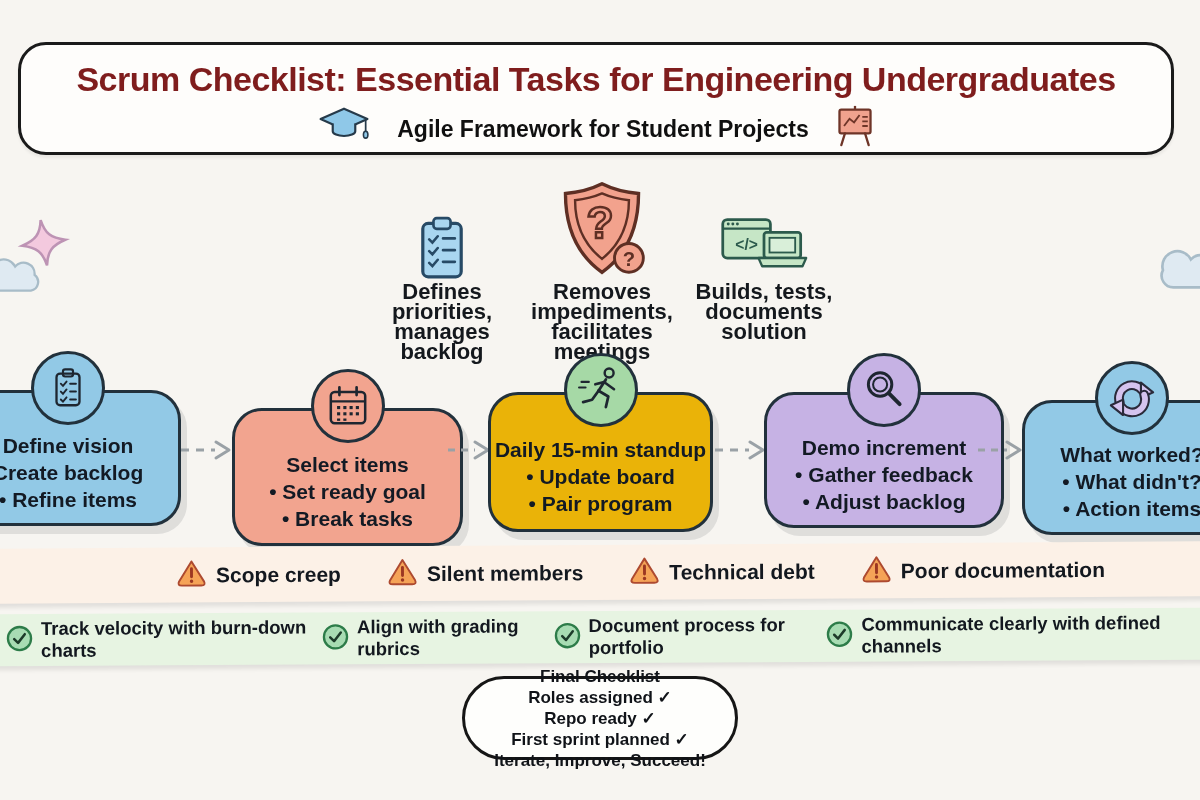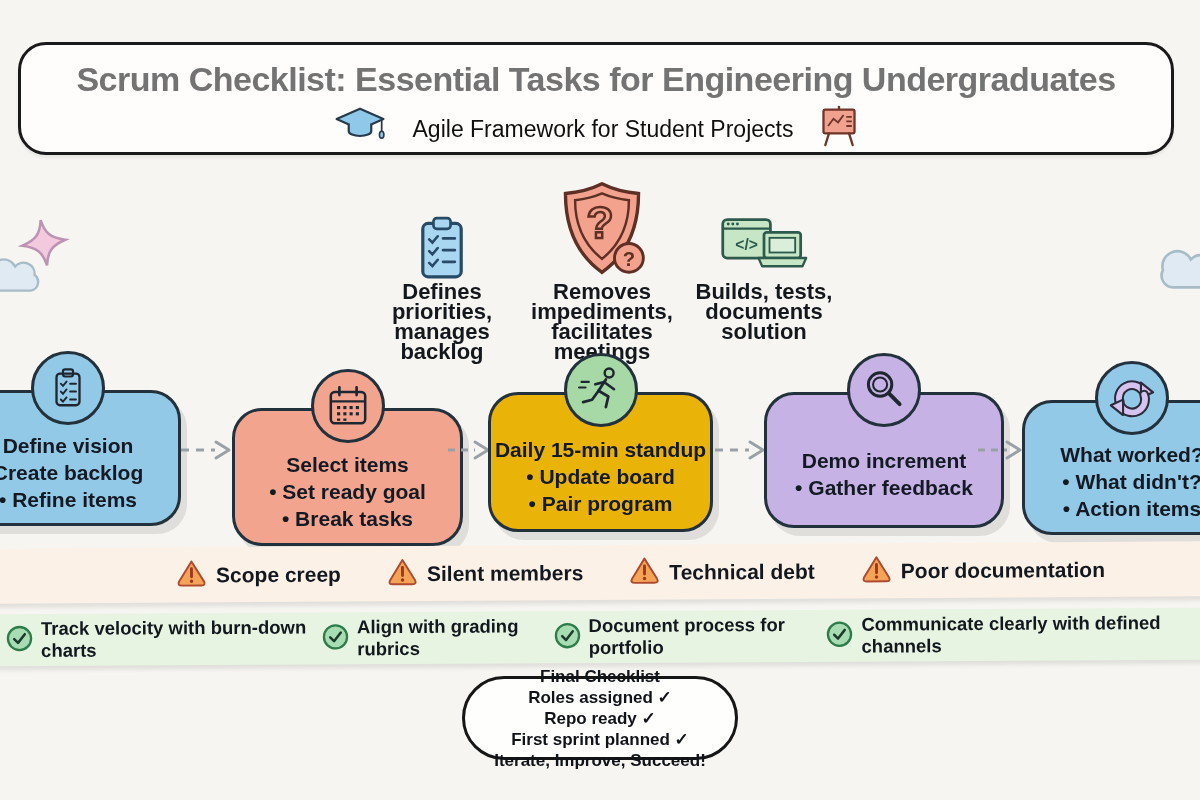--- a/index.html
+++ b/index.html
@@ -4,23 +4,23 @@
 <style>
   * { margin:0; padding:0; box-sizing:border-box; }
   html,body { width:1200px; height:800px; overflow:hidden; }
   body { font-family:"Liberation Sans", sans-serif; position:relative; background:#f7f5f1; color:#161d26; }
   .abs { position:absolute; }
 
   
   .banner { left:18px; top:42px; width:1156px; height:113px; background:#fefdfb;
             border:3px solid #1a1a1a; border-radius:28px; text-align:center;
             box-shadow:0 3px 3px rgba(0,0,0,0.06); }
-  .banner-title { margin-top:15px; font-size:34px; font-weight:bold; letter-spacing:-0.5px; color:#737373; }
+  .banner-title { margin-top:15px; font-size:34px; font-weight:bold; letter-spacing:-0.5px; color:#7f1d1d; }
   .banner-sub { margin-top:6px; display:flex; align-items:center; justify-content:center; gap:27px;
-                font-size:23px; font-weight:normal; color:#101010; }
+                font-size:23px; font-weight:bold; color:#101010; }
 
   
   .sparkle { left:16px; top:216px; width:56px; height:56px; transform:rotate(-8deg); }
   .cloud-left { left:-20px; top:248px; width:74px; height:50px; }
   .cloud-right { left:1148px; top:238px; width:90px; height:58px; }
 
   
   .role { top:176px; width:180px; text-align:center; }
   .role-icon { height:104px; display:flex; align-items:flex-end; justify-content:center; }
   .role-text { margin-top:2px; font-size:22px; font-weight:bold; line-height:20px; color:#14181d; }
@@ -241,20 +241,21 @@
   <div class="stage-circle" style="background-color: rgb(198, 178, 228);">
     <svg width="50" height="50" viewBox="0 0 64 64">
       <circle cx="27" cy="25" r="15" fill="none" stroke="#1e2630" stroke-width="3.8"></circle>
       <circle cx="27" cy="25" r="9" fill="none" stroke="#1e2630" stroke-width="2.6"></circle>
       <path d="M38,36 L52,50" stroke="#1e2630" stroke-width="5" stroke-linecap="round"></path>
     </svg>
   </div>
   <div class="stage-text">
     <div>Demo increment</div>
     <div>• Gather feedback</div>
+    <div>• Adjust backlog</div>
   </div>
 </div>
 
 <div class="abs arrow arrow-4">
   <svg width="46" height="24" viewBox="0 0 46 24">
     <line x1="1" y1="12" x2="30" y2="12" stroke="#9aa1a6" stroke-width="3" stroke-dasharray="7,6"></line>
     <path d="M30,4 L43,12 L30,20" fill="none" stroke="#9aa1a6" stroke-width="3" stroke-linecap="round" stroke-linejoin="round"></path>
   </svg>
 </div>
 

